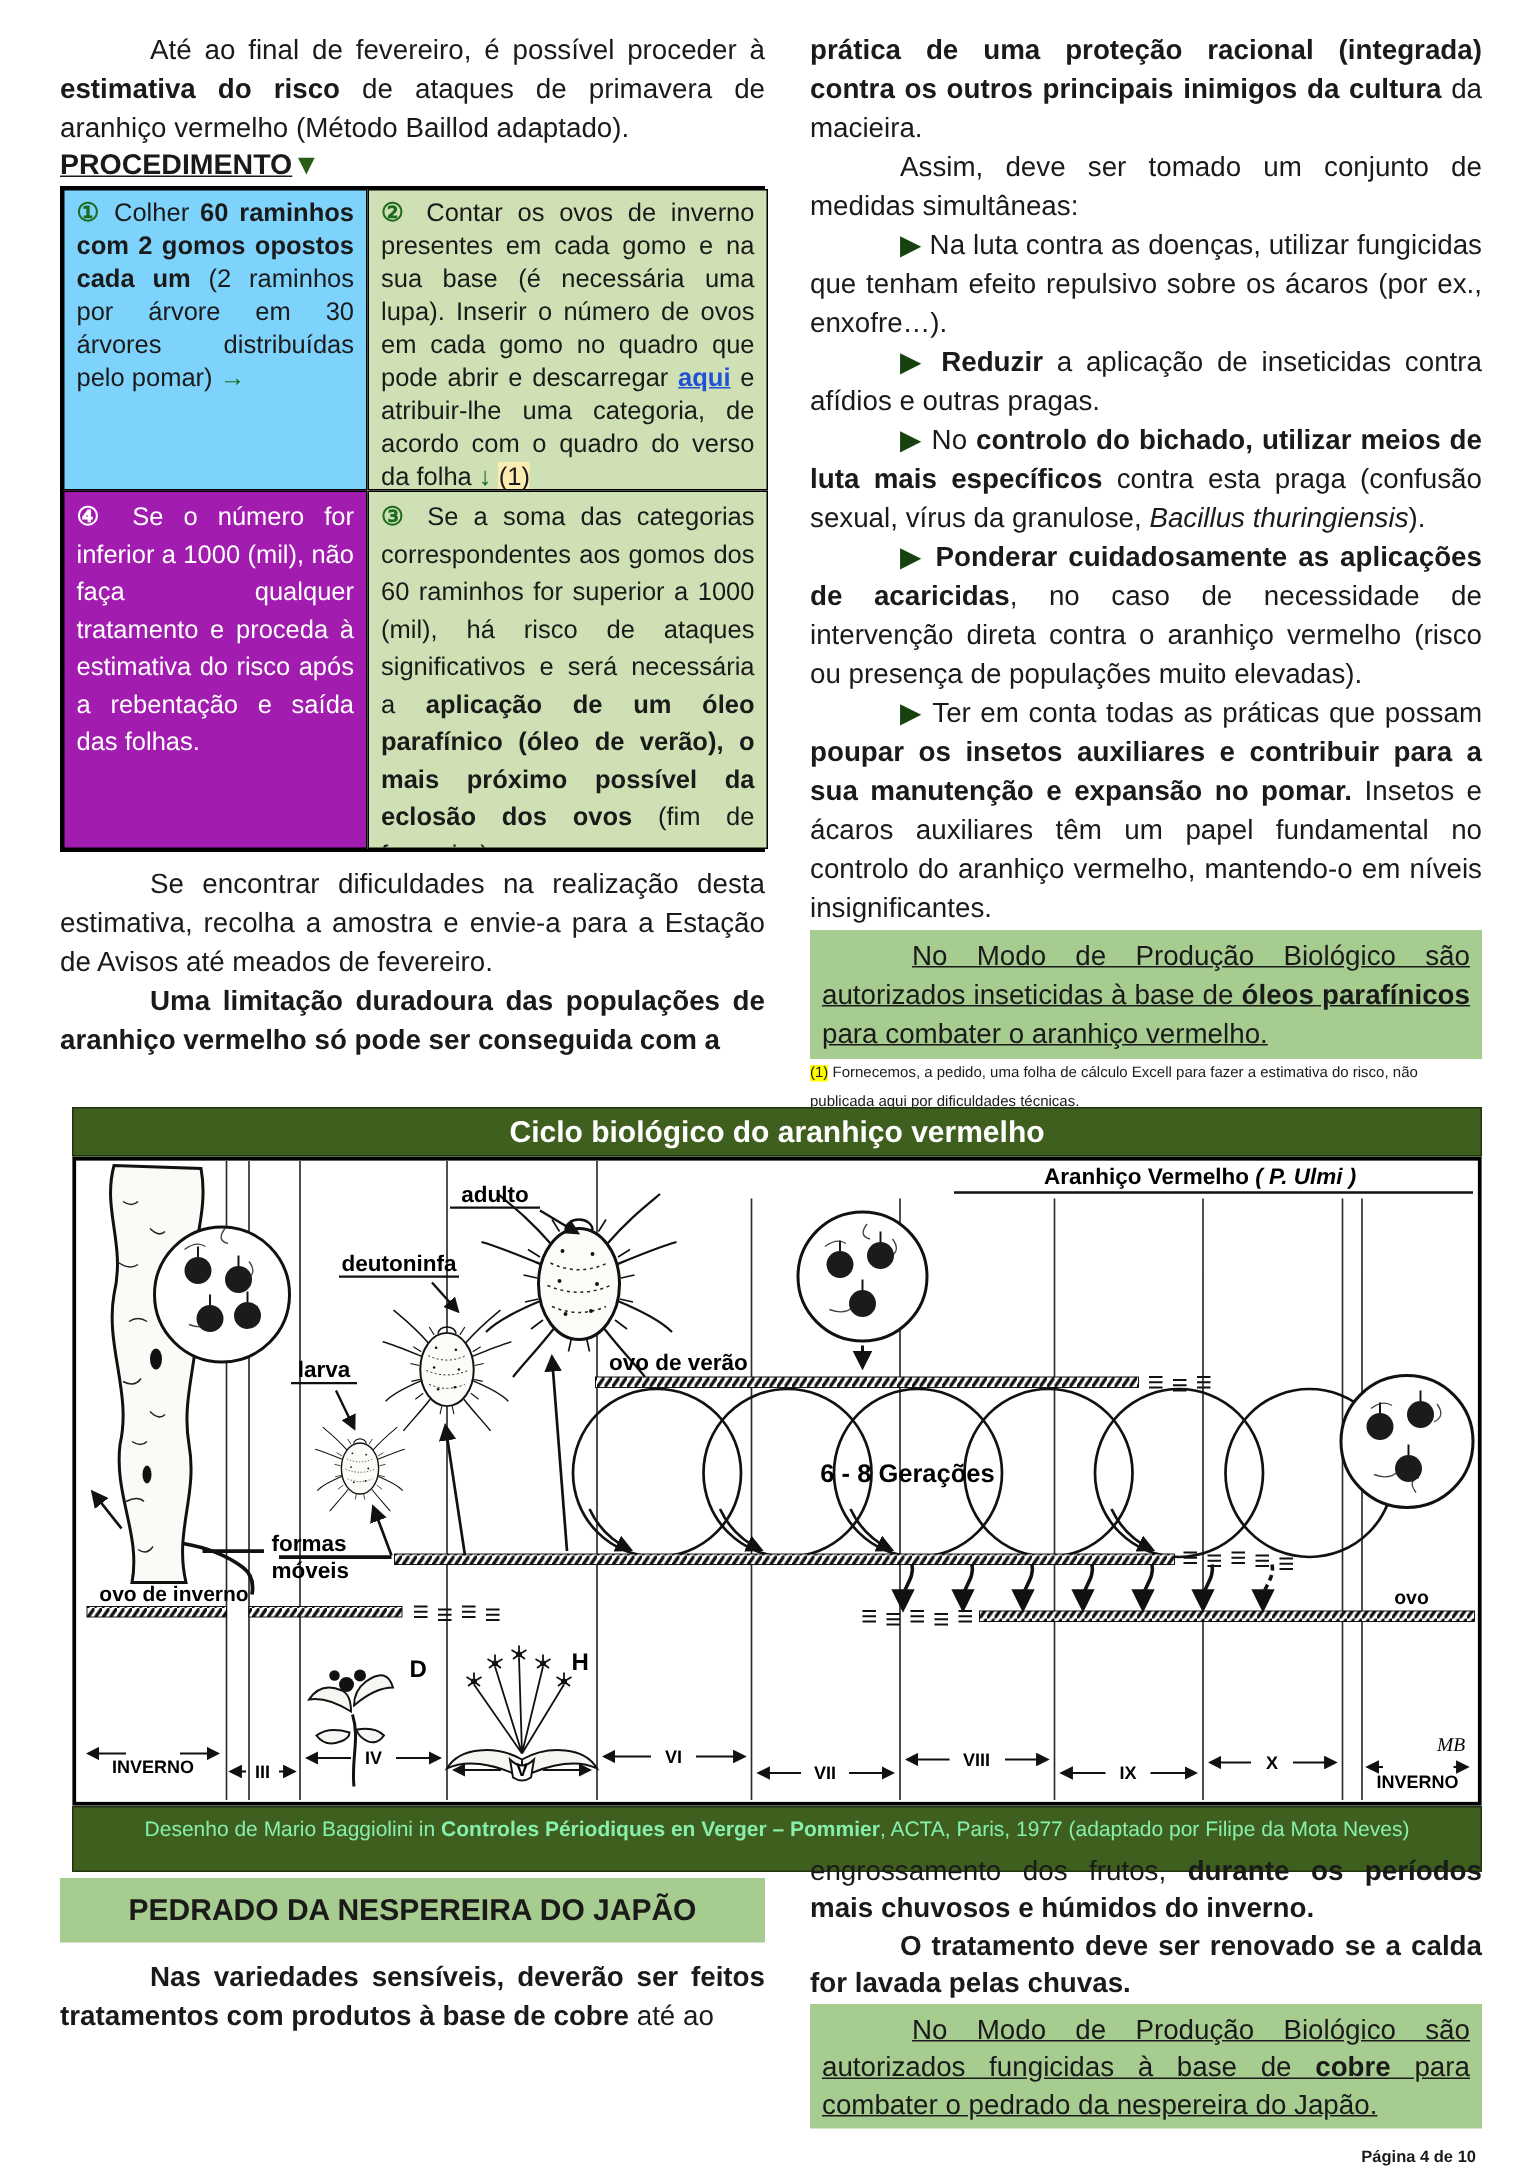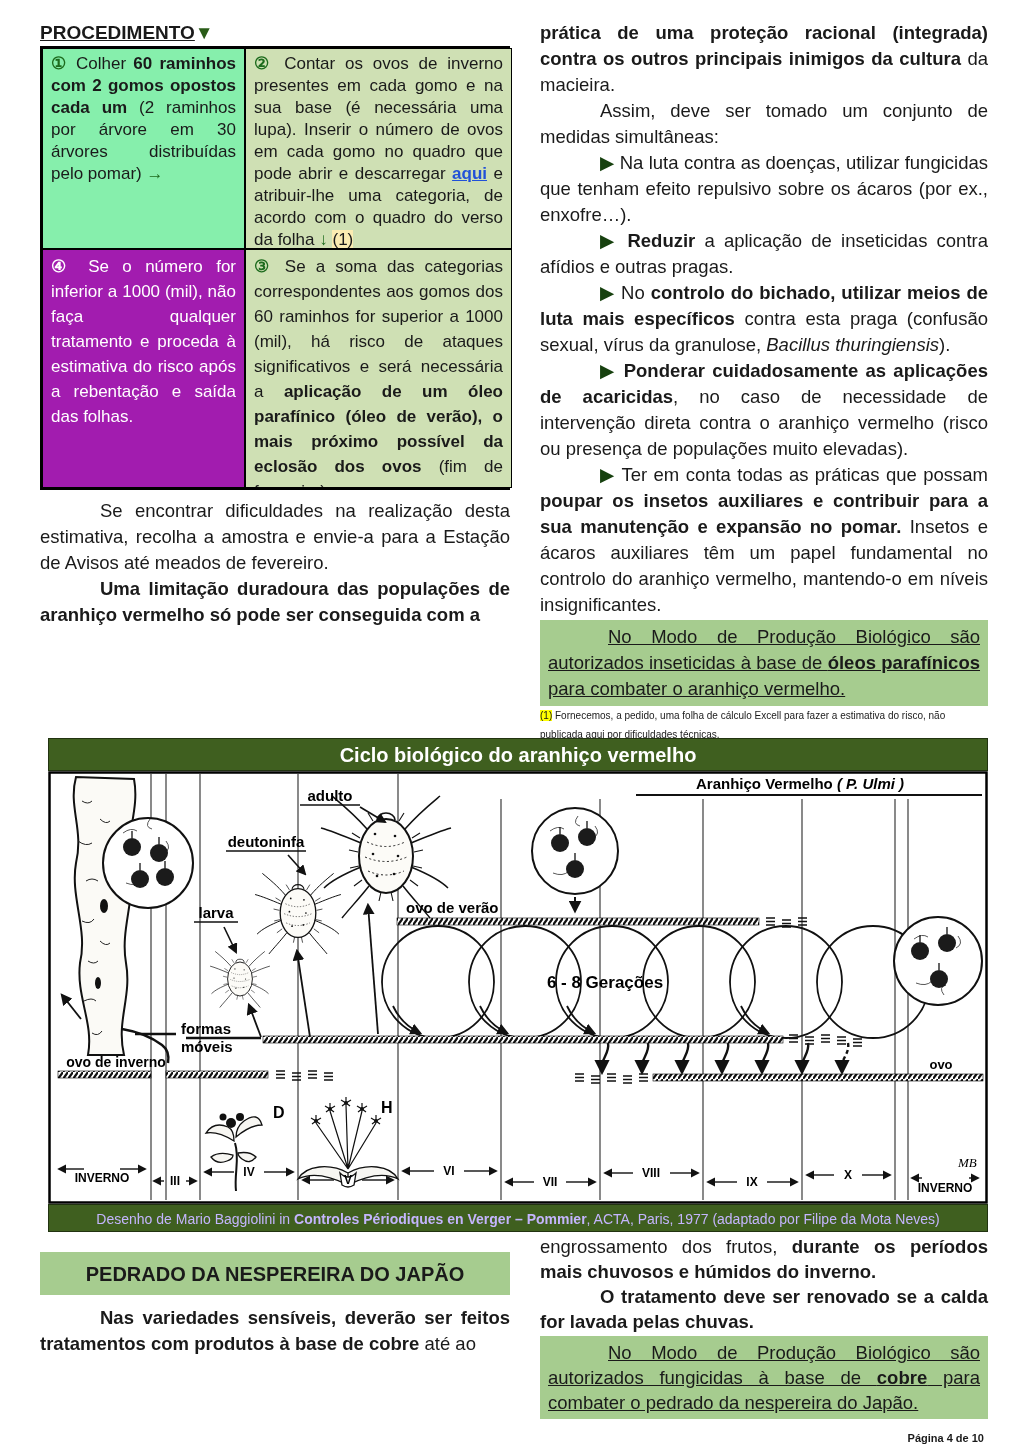--- a/index.html
+++ b/index.html
@@ -17,54 +17,55 @@
   .proc-table{
     width:470px;border:2px solid #000;box-sizing:border-box;
     display:grid;grid-template-columns:203px 267px;grid-template-rows:201px 239px;
   }
   .proc-table .cell{
     border:1px solid #000;box-sizing:border-box;padding:4px 8px 2px 8px;
     font-size:17px;text-align:justify;overflow:hidden;
   }
   .r1{line-height:22px;}
   .r2{line-height:25px;}
-  .cell.light{background:#86efac;}
+  .cell.light{background:#7dd3fc;}
   .cell.medium{background:#cfe0b4;}
   .cell.dark{background:#a21caf;color:#ffffff;}
   
   .bio-box{background:#a6cc8f;padding:4px 8px;margin-top:2px;text-decoration:underline;}
   .footnote{font-size:10px;line-height:19px;text-align:left;margin-top:6px;}
   
   #diagram{position:absolute;left:48px;top:738px;width:940px;}
   .diag-title{
     background:#3f5f1f;color:#ffffff;font-weight:bold;font-size:20px;
     text-align:center;height:33px;line-height:33px;border:1px solid #223311;box-sizing:border-box;
   }
   .diag-caption{
-    background:#3f5f1f;color:#c4b5fd;font-size:14px;text-align:center;
-    height:28px;line-height:28px;border:1px solid #223311;box-sizing:border-box;
+    background:#3f5f1f;color:#86efac;font-size:14px;text-align:center;
+    height:44px;line-height:28px;border:1px solid #223311;box-sizing:border-box;
   }
   svg{display:block;}
   
   #left-bottom{left:40px;top:1252px;width:470px;}
   .pedrado-box{background:#a6cc8f;text-align:center;padding:9px 4px 8px 4px;}
   .pedrado-title{font-weight:bold;font-size:20px;line-height:26px;}
   .pedrado-sub{font-weight:bold;font-style:italic;font-size:17px;line-height:24px;}
   #left-bottom .para{margin-top:10px;}
   #right-bottom{left:540px;top:1234px;width:448px;line-height:25px;}
   #page-num{
     position:absolute;right:40px;top:1420px;font-weight:bold;font-size:11px;margin-top:12px;
   }
 </style>
 </head>
 <body>
 
 <div class="page">
 
   <div class="col" id="left-top">
+    <p class="indent"><span>Até ao final de fevereiro, é possível proceder à </span><span style="font-weight: bold;">estimativa do risco</span><span> de ataques de primavera de aranhiço vermelho (Método Baillod adaptado).</span></p>
     <p class="proc-head"><span style="font-weight: bold; text-decoration: underline;">PROCEDIMENTO</span><span style="font-weight: bold; color: rgb(42, 92, 24);">▼</span></p>
     <div class="proc-table">
       <div class="cell light r1"><span style="font-weight: bold; color: rgb(29, 107, 29);">① </span><span>Colher </span><span style="font-weight: bold;">60 raminhos com 2 gomos opostos cada um </span><span>(2 raminhos por árvore em 30 árvores distribuídas pelo pomar) </span><span style="font-weight: bold; color: rgb(29, 107, 29);">→</span></div>
       <div class="cell medium r1"><span style="font-weight: bold; color: rgb(29, 107, 29);">② </span><span>Contar os ovos de inverno presentes em cada gomo e na sua base (é necessária uma lupa). Inserir o número de ovos em cada gomo no quadro que pode abrir e descarregar </span><span style="color: rgb(33, 81, 216); text-decoration: underline; font-weight: bold;">aqui</span><span> e atribuir-lhe uma categoria, de acordo com o quadro do verso da folha </span><span style="font-weight: bold; color: rgb(29, 107, 29);">↓</span><span> </span><span style="background-color: rgb(251, 236, 178);">(1)</span></div>
       <div class="cell dark r2"><span style="font-weight: bold;">④ </span><span>Se o número for inferior a 1000 (mil), não faça qualquer tratamento e proceda à estimativa do risco após a rebentação e saída das folhas.</span></div>
       <div class="cell medium r2"><span style="font-weight: bold; color: rgb(29, 107, 29);">③ </span><span>Se a soma das categorias correspondentes aos gomos dos 60 raminhos for superior a 1000 (mil), há risco de ataques significativos e será necessária a </span><span style="font-weight: bold;">aplicação de um óleo parafínico (óleo de verão), o mais próximo possível da eclosão dos ovos </span><span>(fim de fevereiro) </span><span style="font-weight: bold; color: rgb(29, 107, 29);">←</span></div>
     </div>
     <p class="indent" style="margin-top:8px;"><span>Se encontrar dificuldades na realização desta estimativa, recolha a amostra e envie-a para a Estação de Avisos até meados de fevereiro.</span></p>
     <p class="indent"><span style="font-weight: bold;">Uma limitação duradoura das populações de aranhiço vermelho só pode ser conseguida com a</span></p>
   </div>

